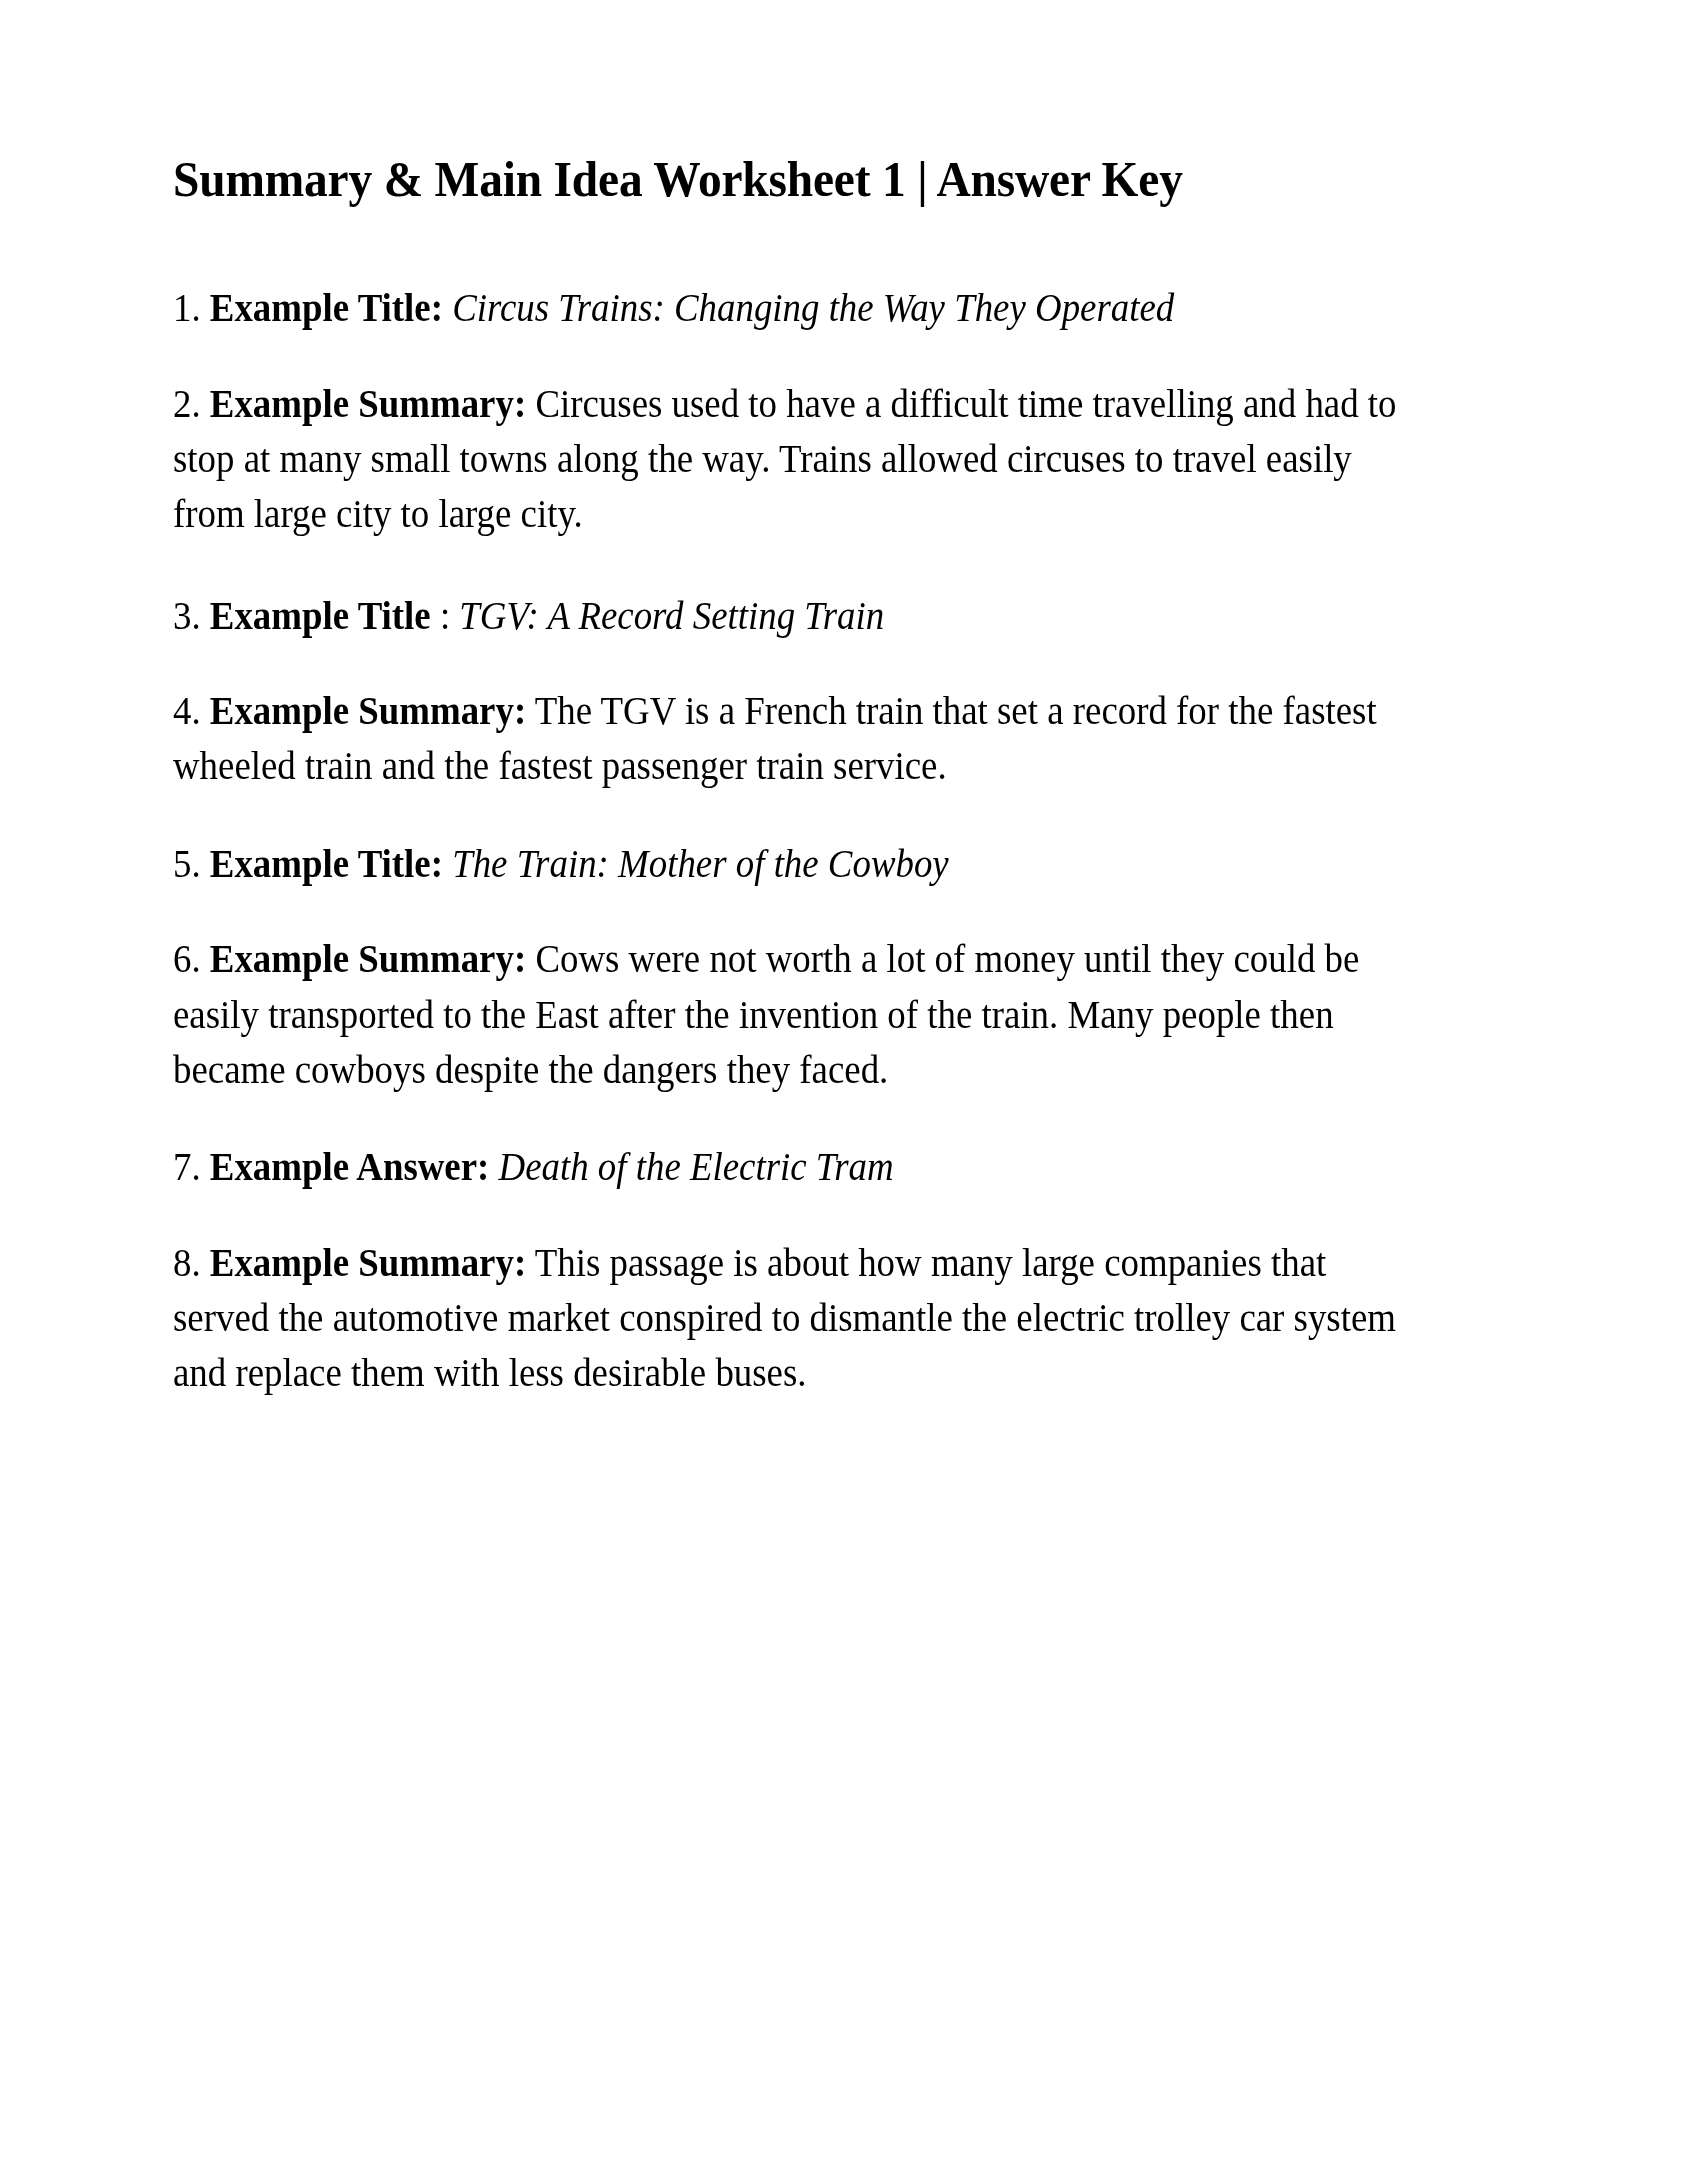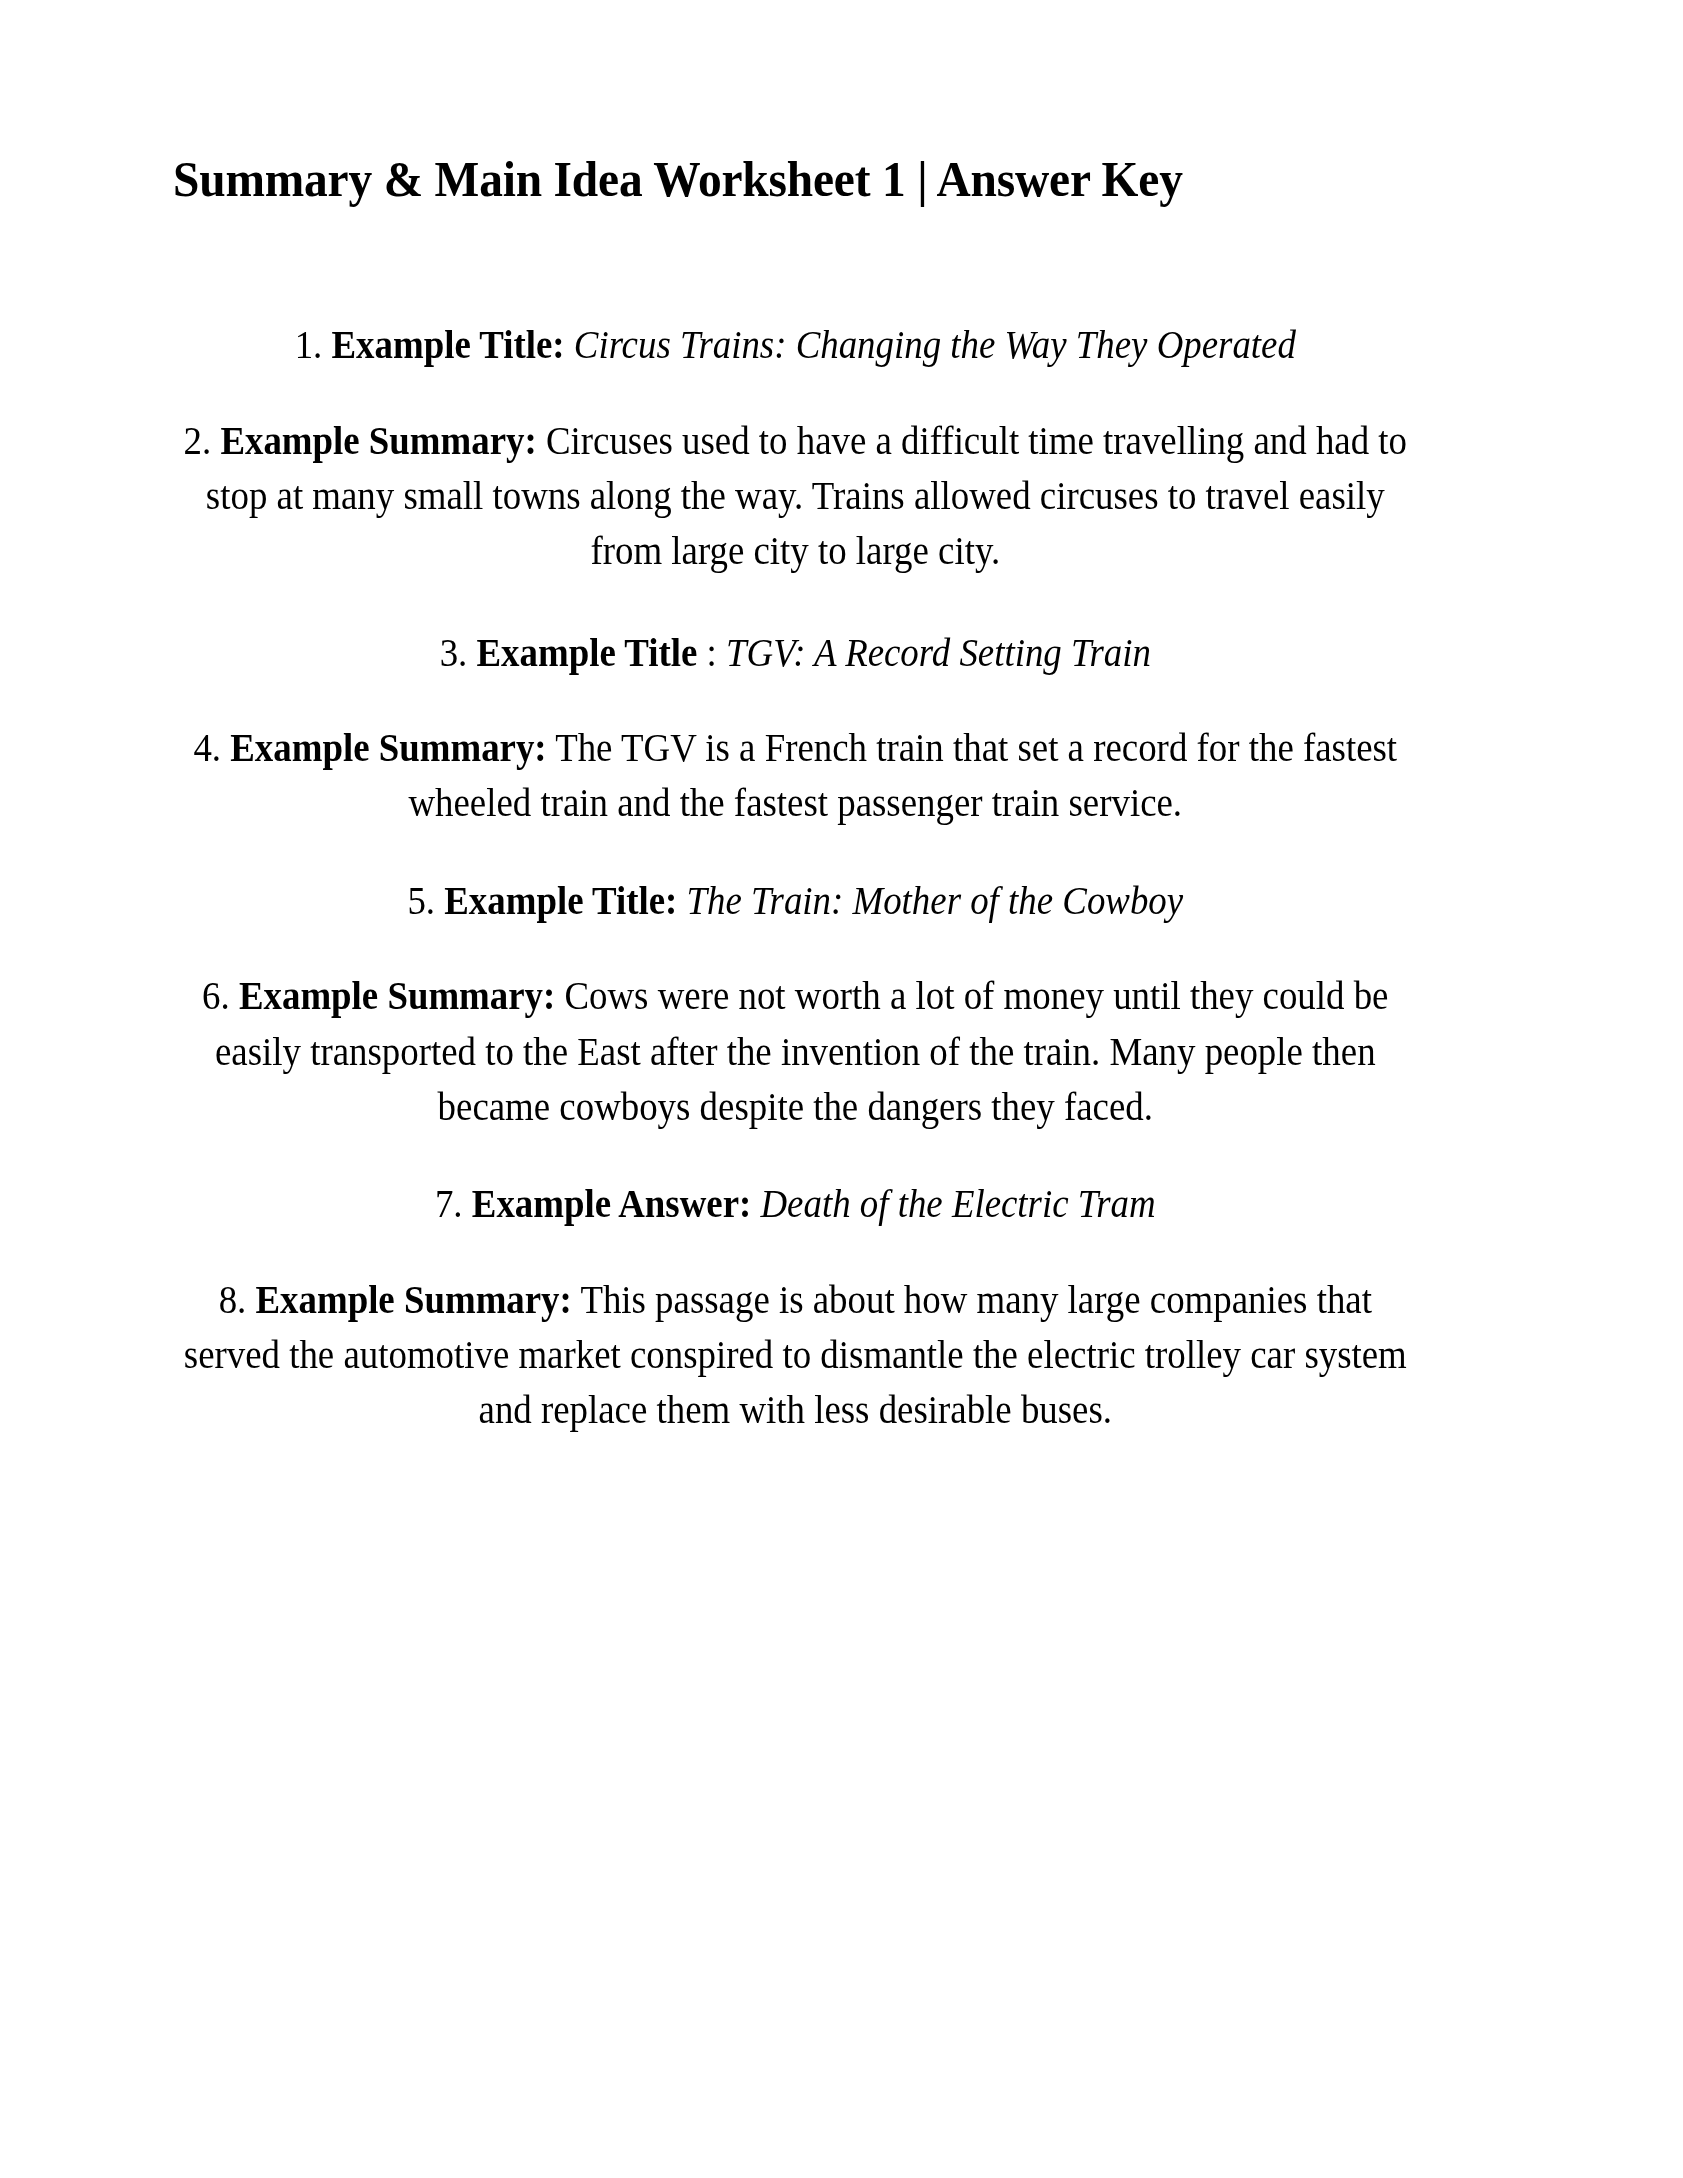--- a/index.html
+++ b/index.html
@@ -29,22 +29,21 @@
     font-weight: bold;
     line-height: 1.18;
     letter-spacing: -0.2px;
     margin: 0 0 0 0;
     transform: scaleX(0.93);
     transform-origin: left center;
     white-space: nowrap;
   }
 
   .answers {
-    margin-top: 108px;
-    text-align: center;
+    margin-top: 71px;
   }
 
   .answer-item {
     font-size: 39px;
     line-height: 1.42;
     margin: 0 0 40px 0;
     max-width: 1317px;
     transform: scaleX(0.945);
     transform-origin: left top;
   }

